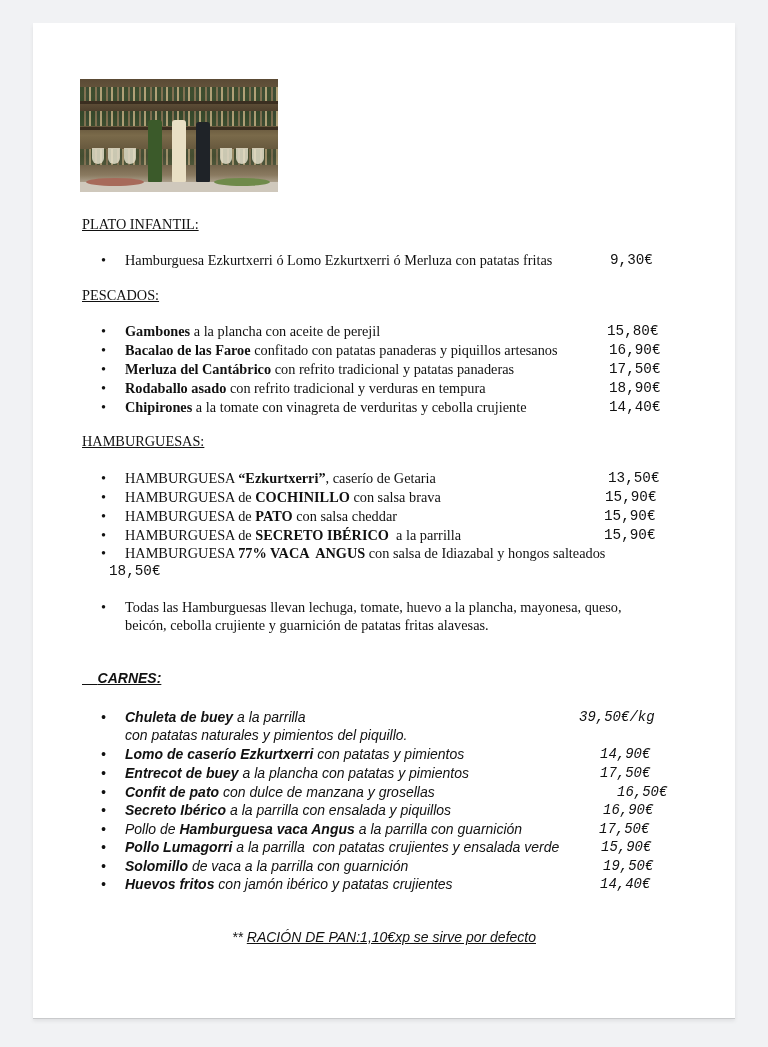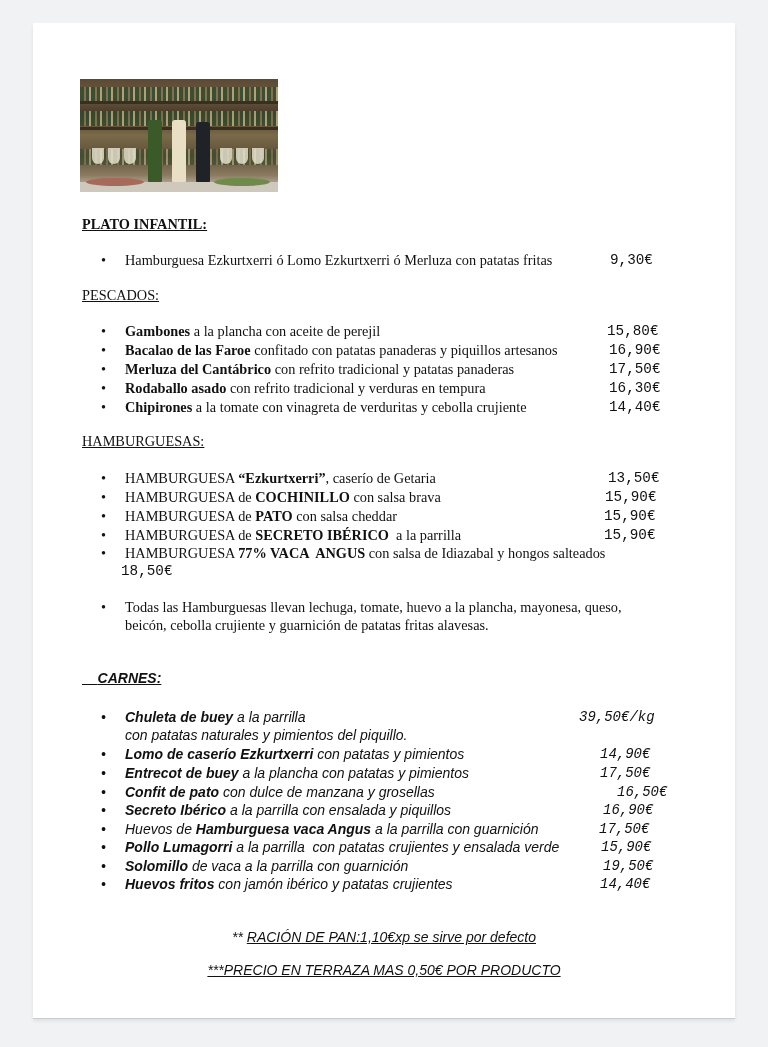--- a/index.html
+++ b/index.html
@@ -20,31 +20,31 @@
   .photo .glass { position: absolute; bottom: 28px; width: 12px; height: 16px; border-radius: 0 0 6px 6px; background: rgba(235,230,210,0.8); }
   .photo .row { position: absolute; left: 0; width: 100%; height: 14px;
     background: repeating-linear-gradient(90deg, #2f4a2a 0 4px, #8a7a58 4px 6px, #304a30 6px 9px, #c9b98a 9px 11px); opacity: 0.75; }
   .photo .counter { position: absolute; left: 0; bottom: 0; width: 100%; height: 10px; background: #cfc8bc; }
   .photo .plate { position: absolute; bottom: 6px; height: 8px; border-radius: 50%; }
 
   .serif { font-family: "Liberation Serif", serif; font-size: 14.3px; color: #111; }
   .sans { font-family: "Liberation Sans", sans-serif; font-size: 14px; font-style: italic; color: #111; }
 
   .heading { position: absolute; left: 49px; text-decoration: underline; }
-  .heading.bold { font-weight: bold; }
+  .heading.bold { font-weight: normal; }
   .carnes-heading { position: absolute; left: 49px; font-family: "Liberation Sans", sans-serif; font-weight: bold; font-style: italic; font-size: 14px; text-decoration: underline; white-space: pre; color:#111; }
 
   .item { position: absolute; left: 68px; white-space: nowrap; line-height: 18.6px; }
   .item .bullet { position: absolute; left: 0; top: 0; }
   .item .txt { position: absolute; left: 24px; top: 0; }
   .item .price { position: absolute; top: 0; font-family: Liberation Mono, monospace; }
   b { font-weight: bold; }
 
   .footer { position: absolute; left: 0; width: 702px; text-align: center; font-family: "Liberation Sans", sans-serif; font-style: italic; font-size: 14px; color: #111; white-space: pre; }
-  .u { text-decoration: underline; margin-top: 15px; }
+  .u { text-decoration: underline; }
 </style>
 </head>
 <body>
 
 <div class="page">
 
   <div class="photo">
     <div class="shelf" style="top:22px"></div>
     <div class="row" style="top:8px"></div>
     <div class="shelf" style="top:48px"></div>
@@ -83,21 +83,21 @@
     <span class="price" style="left:508px">16,90€</span>
   </div>
   <div class="item serif" style="top:337px">
     <span class="bullet">•</span>
     <span class="txt"><b>Merluza del Cantábrico</b><span> con refrito tradicional y patatas panaderas</span></span>
     <span class="price" style="left:508px">17,50€</span>
   </div>
   <div class="item serif" style="top:356px">
     <span class="bullet">•</span>
     <span class="txt"><b>Rodaballo asado</b><span> con refrito tradicional y verduras en tempura</span></span>
-    <span class="price" style="left:508px">16,30€</span>
+    <span class="price" style="left:508px">18,90€</span>
   </div>
   <div class="item serif" style="top:375px">
     <span class="bullet">•</span>
     <span class="txt"><b>Chipirones</b><span> a la tomate con vinagreta de verduritas y cebolla crujiente</span></span>
     <span class="price" style="left:508px">14,40€</span>
   </div>
 
   <div class="heading serif" style="top:410px">HAMBURGUESAS:</div>
   <div class="item serif" style="top:446px">
     <span class="bullet">•</span>
@@ -115,21 +115,21 @@
     <span class="price" style="left:503px">15,90€</span>
   </div>
   <div class="item serif" style="top:503px">
     <span class="bullet">•</span>
     <span class="txt" style="white-space:pre"><span>HAMBURGUESA de </span><b>SECRETO IBÉRICO</b><span>  a la parrilla</span></span>
     <span class="price" style="left:503px">15,90€</span>
   </div>
   <div class="item serif" style="top:521px">
     <span class="bullet">•</span>
     <span class="txt" style="white-space:pre"><span>HAMBURGUESA </span><b>77% VACA  ANGUS</b><span> con salsa de Idiazabal y hongos salteados</span></span>
-    <span class="price" style="left:20px;top:18px">18,50€</span>
+    <span class="price" style="left:8px;top:18px">18,50€</span>
   </div>
 
   <div class="item serif" style="top:575px">
     <span class="bullet">•</span>
     <span class="txt">Todas las Hamburguesas llevan lechuga, tomate, huevo a la plancha, mayonesa, queso,</span>
     <span class="txt" style="top:18px">beicón, cebolla crujiente y guarnición de patatas fritas alavesas.</span>
   </div>
 
   <div class="carnes-heading" style="top:647px"><span>    </span><span>CARNES:</span></div>
 
@@ -154,35 +154,34 @@
     <span class="txt"><b>Confit de pato</b><span> con dulce de manzana y grosellas</span></span>
     <span class="price" style="left:516px">16,50€</span>
   </div>
   <div class="item sans" style="top:778px">
     <span class="bullet">•</span>
     <span class="txt"><b>Secreto Ibérico</b><span> a la parrilla con ensalada y piquillos</span></span>
     <span class="price" style="left:502px">16,90€</span>
   </div>
   <div class="item sans" style="top:797px">
     <span class="bullet">•</span>
-    <span class="txt"><span>Huevos de </span><b>Hamburguesa vaca Angus</b><span> a la parrilla con guarnición</span></span>
+    <span class="txt"><span>Pollo de </span><b>Hamburguesa vaca Angus</b><span> a la parrilla con guarnición</span></span>
     <span class="price" style="left:498px">17,50€</span>
   </div>
   <div class="item sans" style="top:815px">
     <span class="bullet">•</span>
     <span class="txt" style="white-space:pre"><b>Pollo Lumagorri</b><span> a la parrilla  con patatas crujientes y ensalada verde</span></span>
     <span class="price" style="left:500px">15,90€</span>
   </div>
   <div class="item sans" style="top:834px">
     <span class="bullet">•</span>
     <span class="txt"><b>Solomillo</b><span> de vaca a la parrilla con guarnición</span></span>
     <span class="price" style="left:502px">19,50€</span>
   </div>
   <div class="item sans" style="top:852px">
     <span class="bullet">•</span>
     <span class="txt"><b>Huevos fritos</b><span> con jamón ibérico y patatas crujientes</span></span>
     <span class="price" style="left:499px">14,40€</span>
   </div>
 
   <div class="footer" style="top:906px"><span>** </span><span class="u">RACIÓN DE PAN:1,10€xp se sirve por defecto</span></div>
-  <div class="footer u" style="top:924px">***PRECIO EN TERRAZA MAS 0,50€ POR PRODUCTO</div>
 
 </div>
 
 </body></html>

